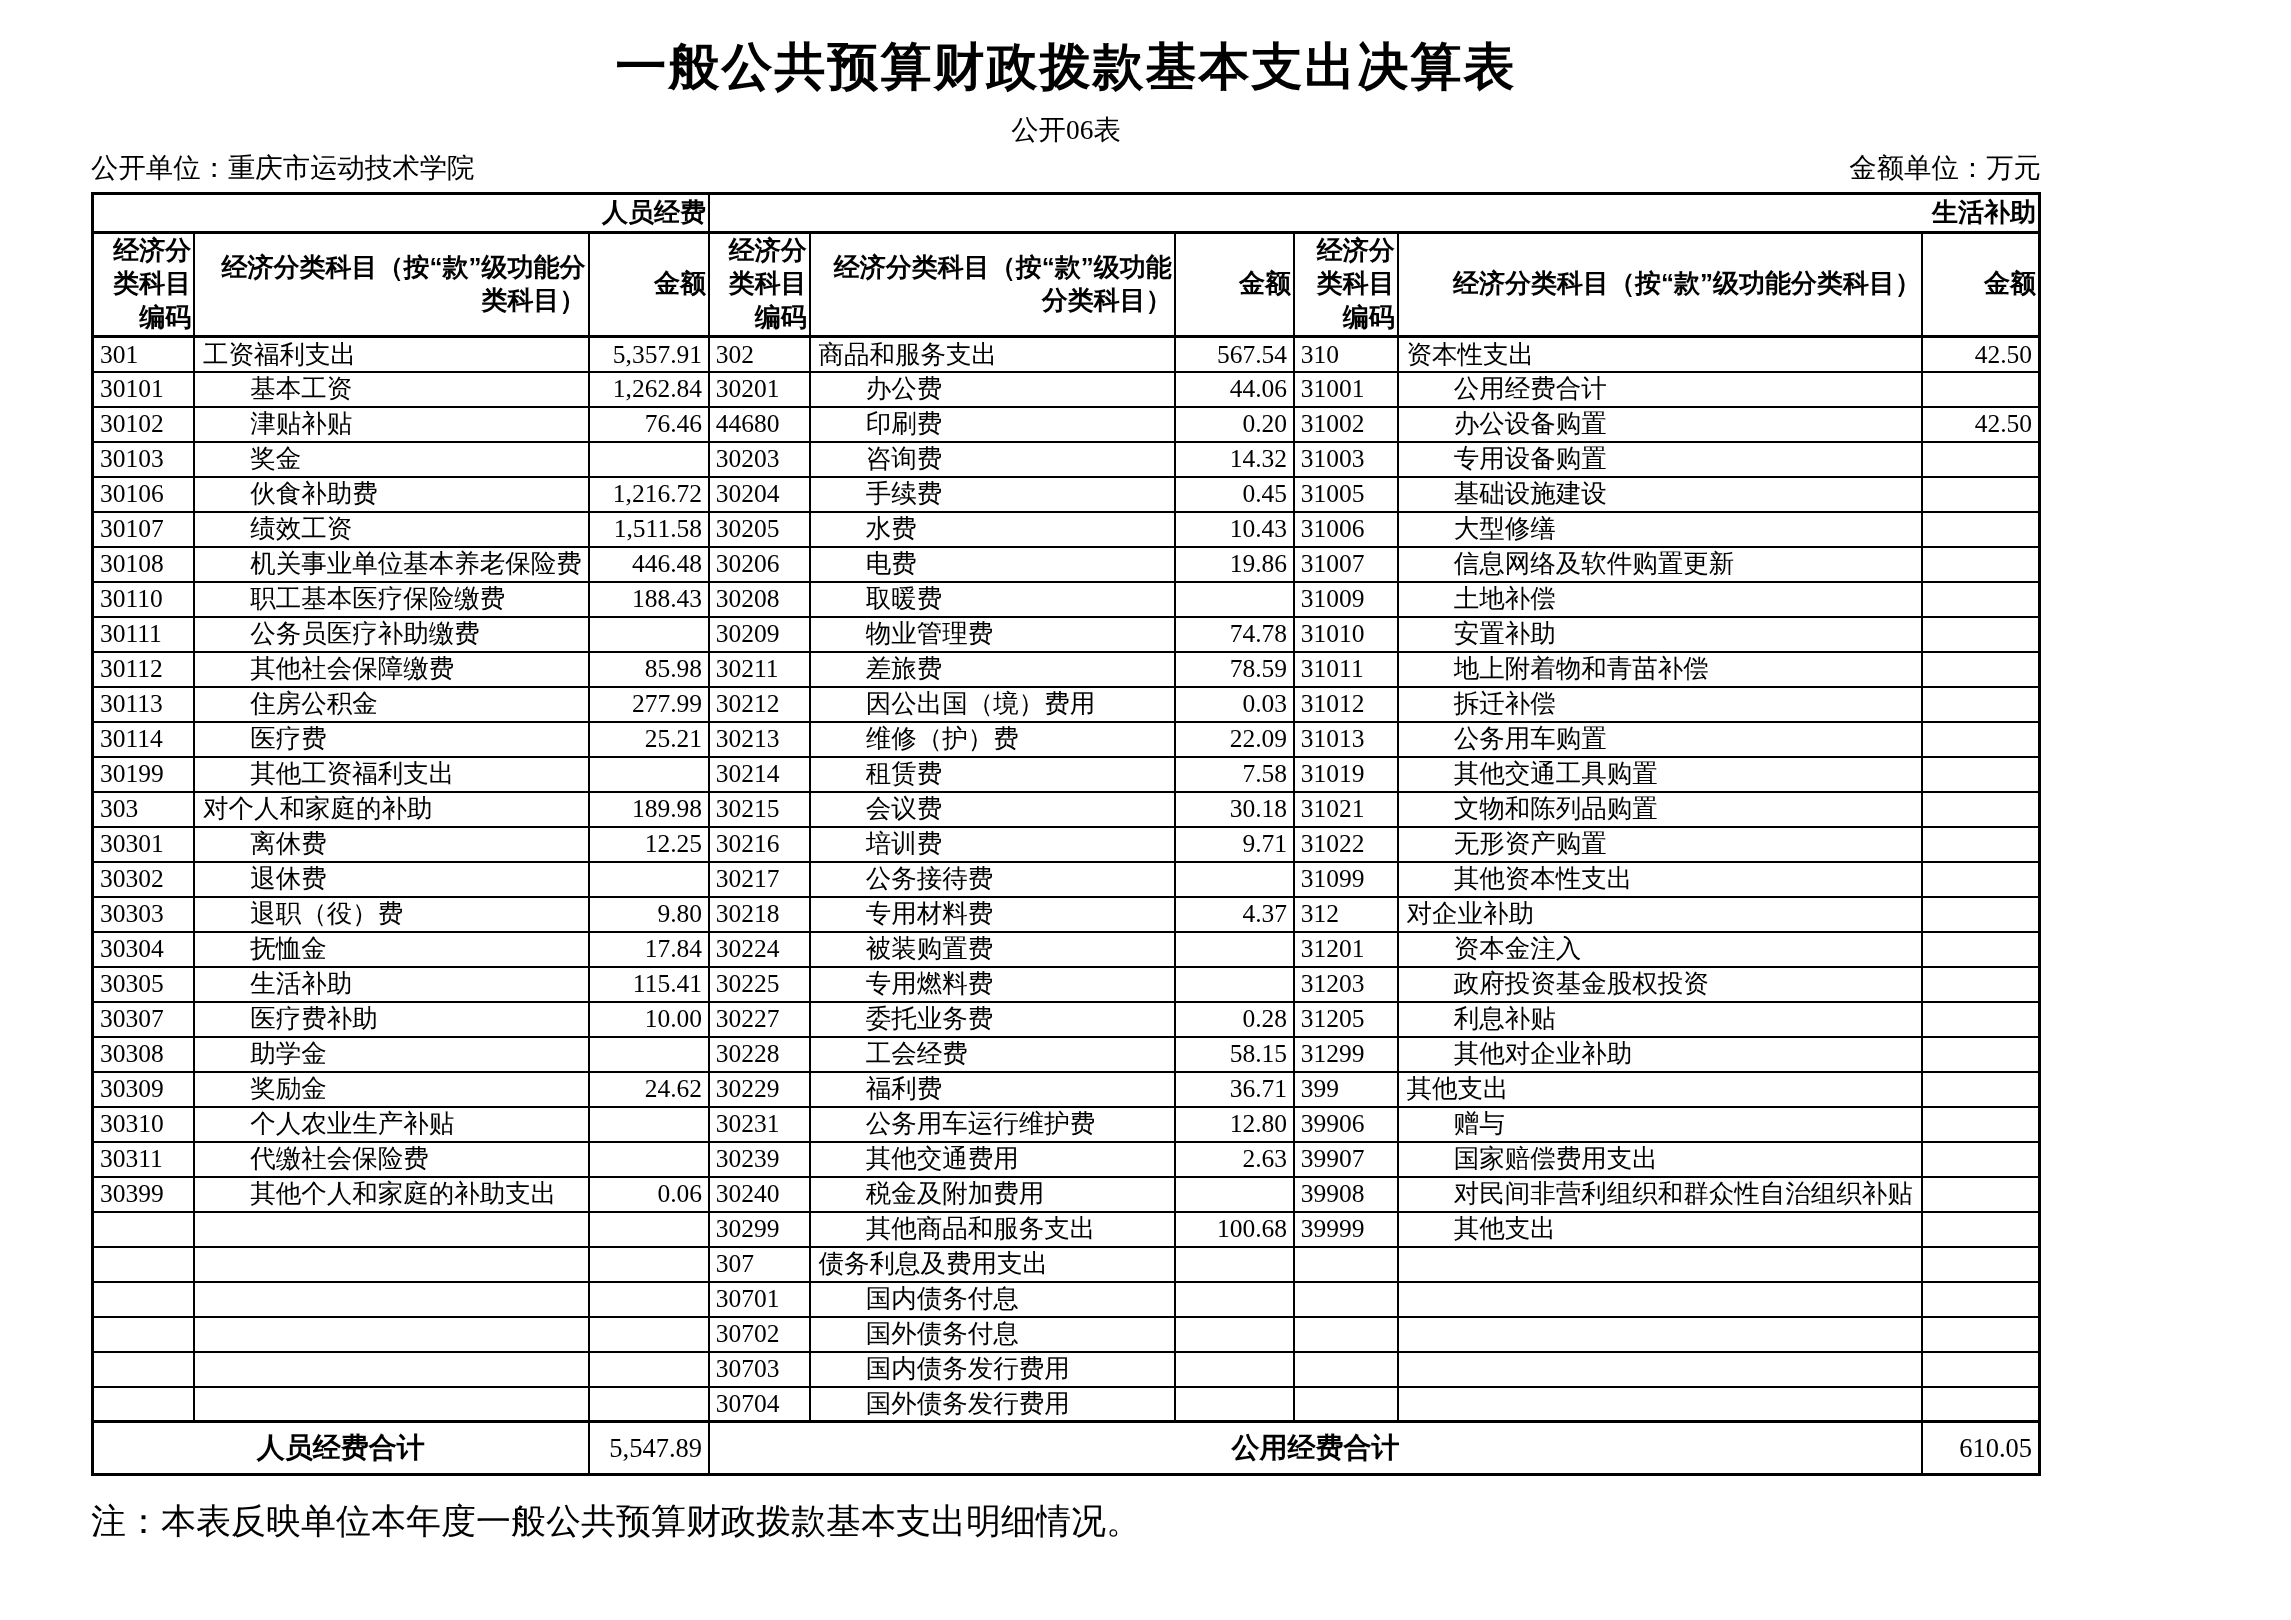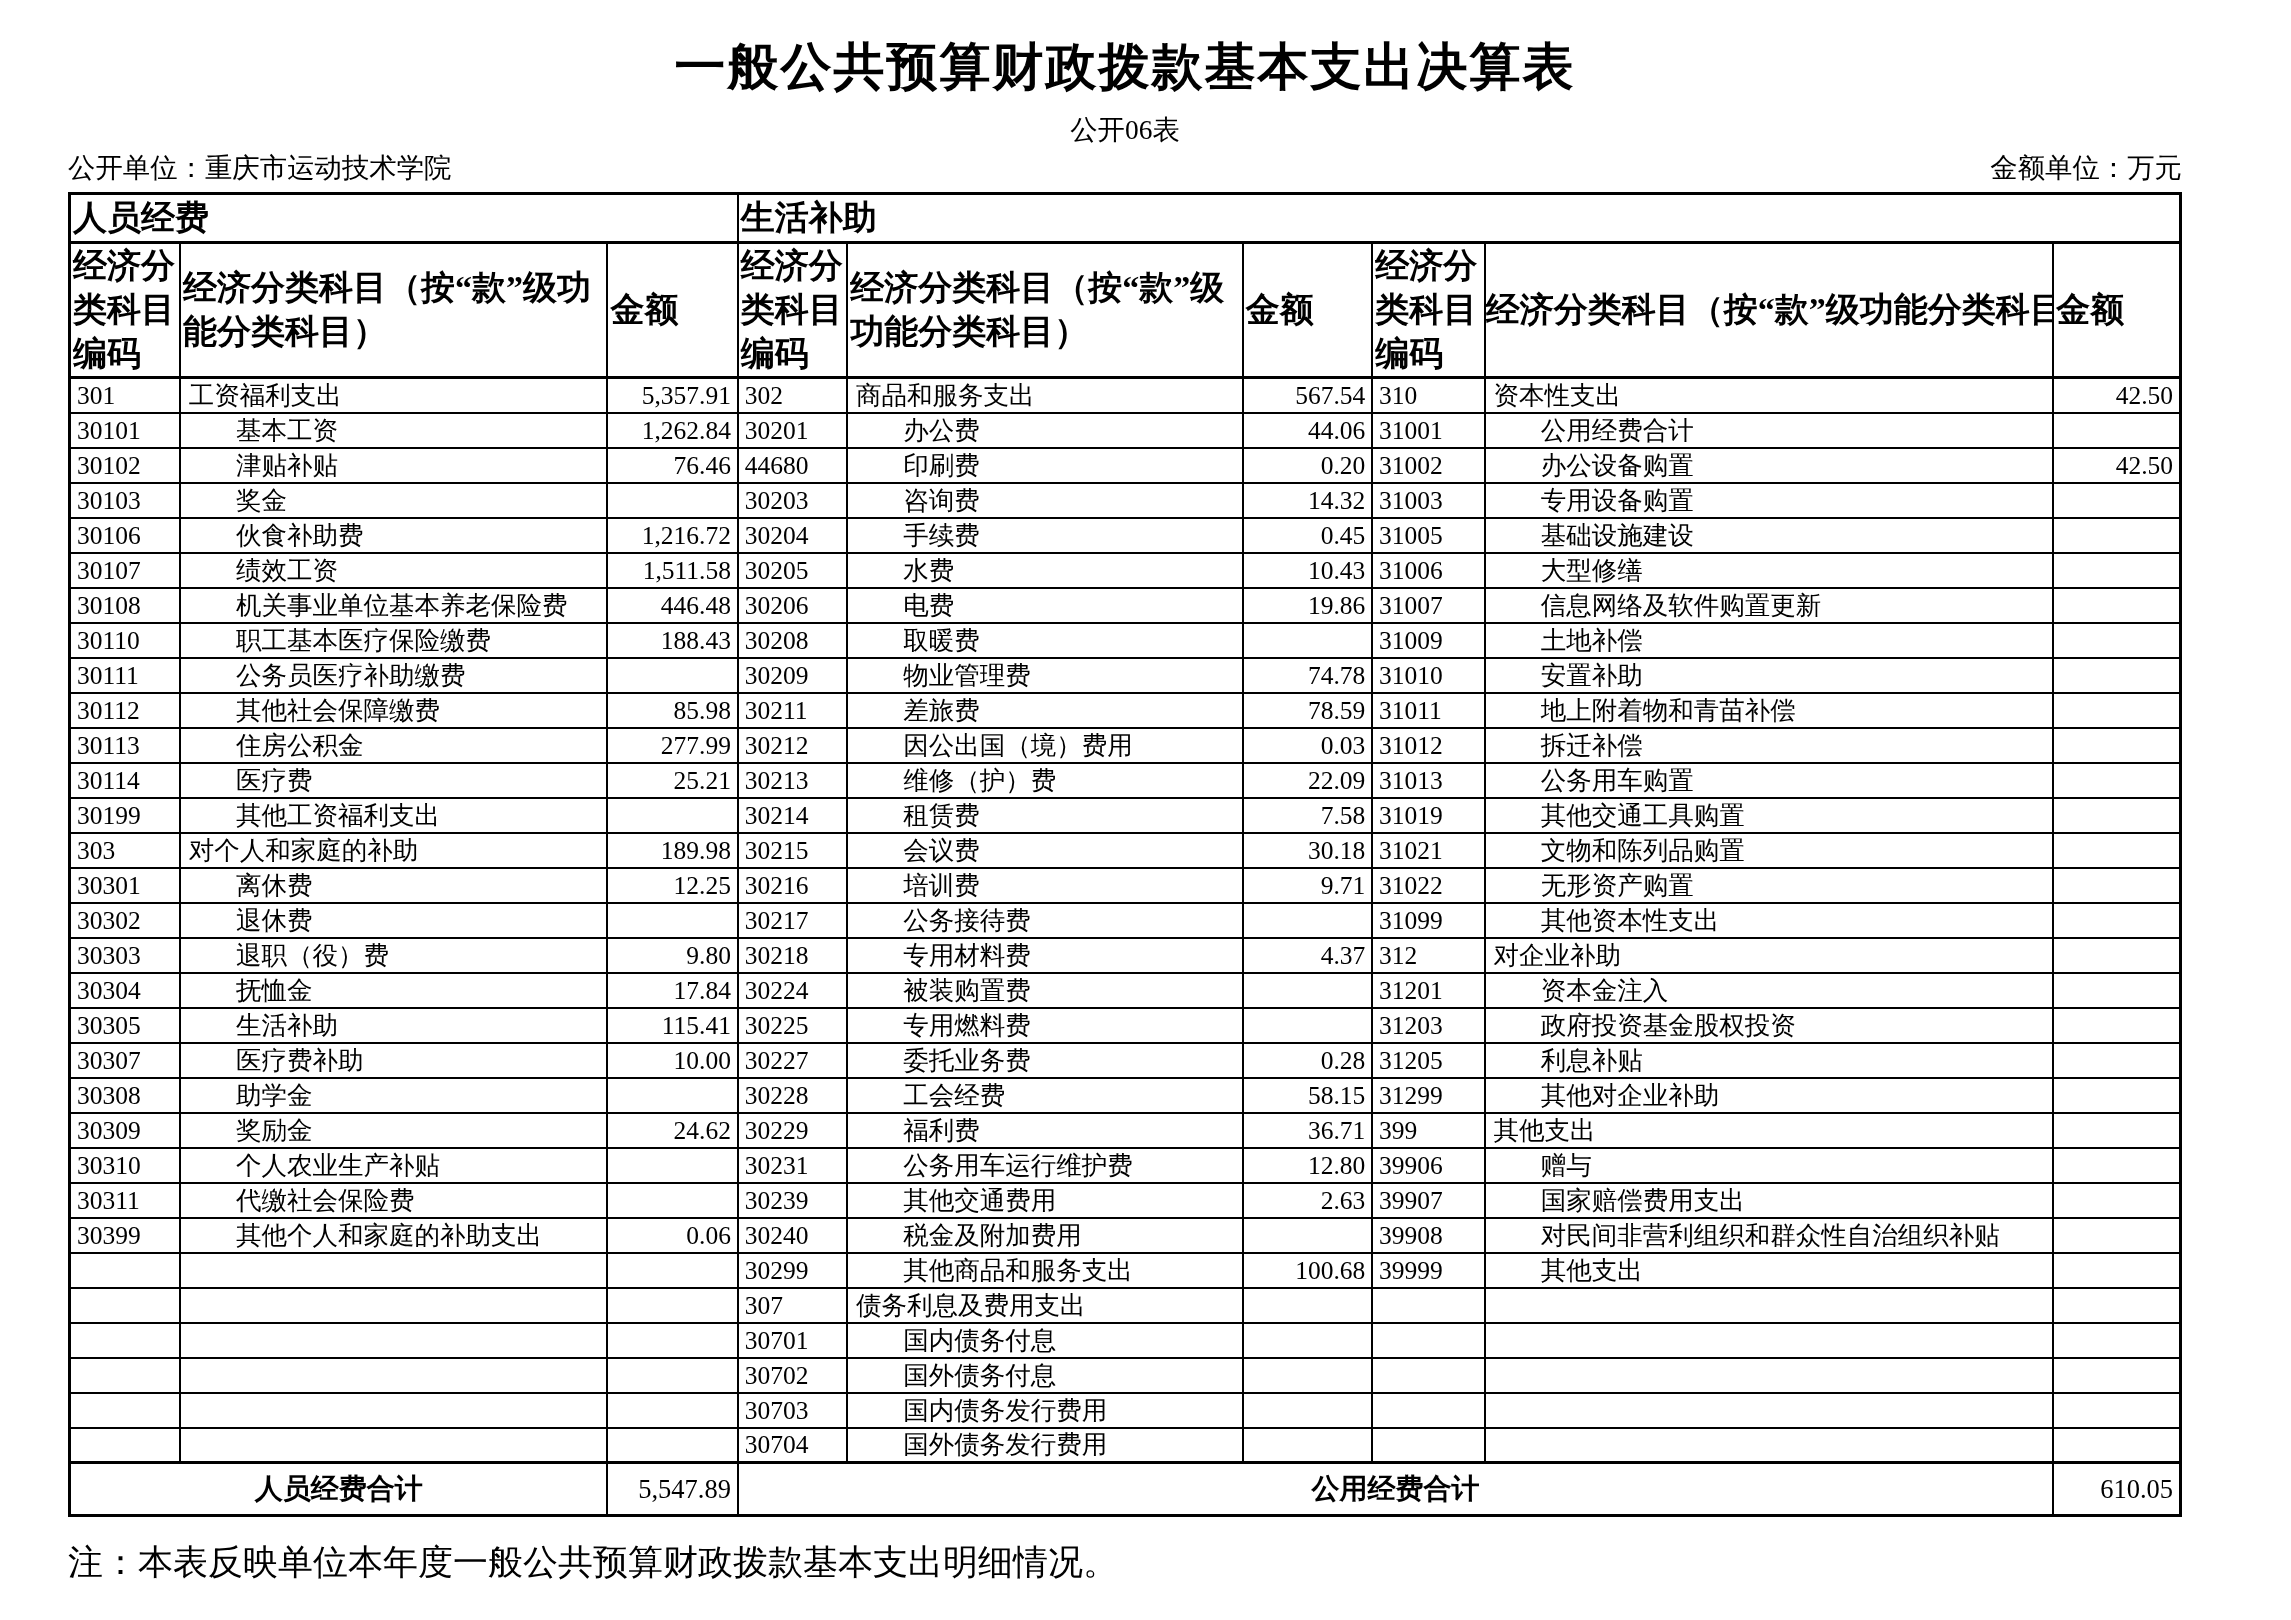--- a/index.html
+++ b/index.html
@@ -2,21 +2,21 @@
 <html><head>
 <meta charset="utf-8">
 <style>
   * { margin:0; padding:0; box-sizing:border-box; }
   html,body { background:#ffffff; }
   body {
     width:2292px; height:1620px; overflow:hidden;
     color:#000;
     font-family:"Liberation Serif","DejaVu Serif",serif;
   }
-  .sheet { width:2114px; margin-left:68px; }
+  .sheet { width:1950px; margin-left:91px; }
   .title {
     padding-top:33px;
     text-align:center;
     font-family:"Liberation Sans","DejaVu Sans",sans-serif;
     font-weight:bold;
     font-size:51px;
     letter-spacing:2px;
   }
   .table-no {
     margin-top:9.8px;
@@ -29,24 +29,24 @@
     margin:2px 0 5.9px 0;
   }
   table.main {
     width:100%;
     border-collapse:collapse;
     table-layout:fixed;
     border:3.9px solid #000;
   }
   th, td { border:2.9px solid #000; vertical-align:middle; }
   thead th {
-    font-family:Liberation Serif, serif;
+    font-family:Liberation Sans, sans-serif;
     font-weight:bold;
-    font-size:34px;
-    text-align:left;
+    font-size:26px;
+    text-align:right;
     word-break:break-all;
     padding:0 2px;
   }
   tr.section-row th { height:39px; border-bottom:3.9px solid #000; }
   tr.cols-row th { height:84px; border-bottom:3.9px solid #000; line-height:1.3; }
   th.oneline { white-space:nowrap; overflow:hidden; padding:0; }
   tbody td {
     height:35px;
     font-size:25.5px;
     white-space:nowrap;

